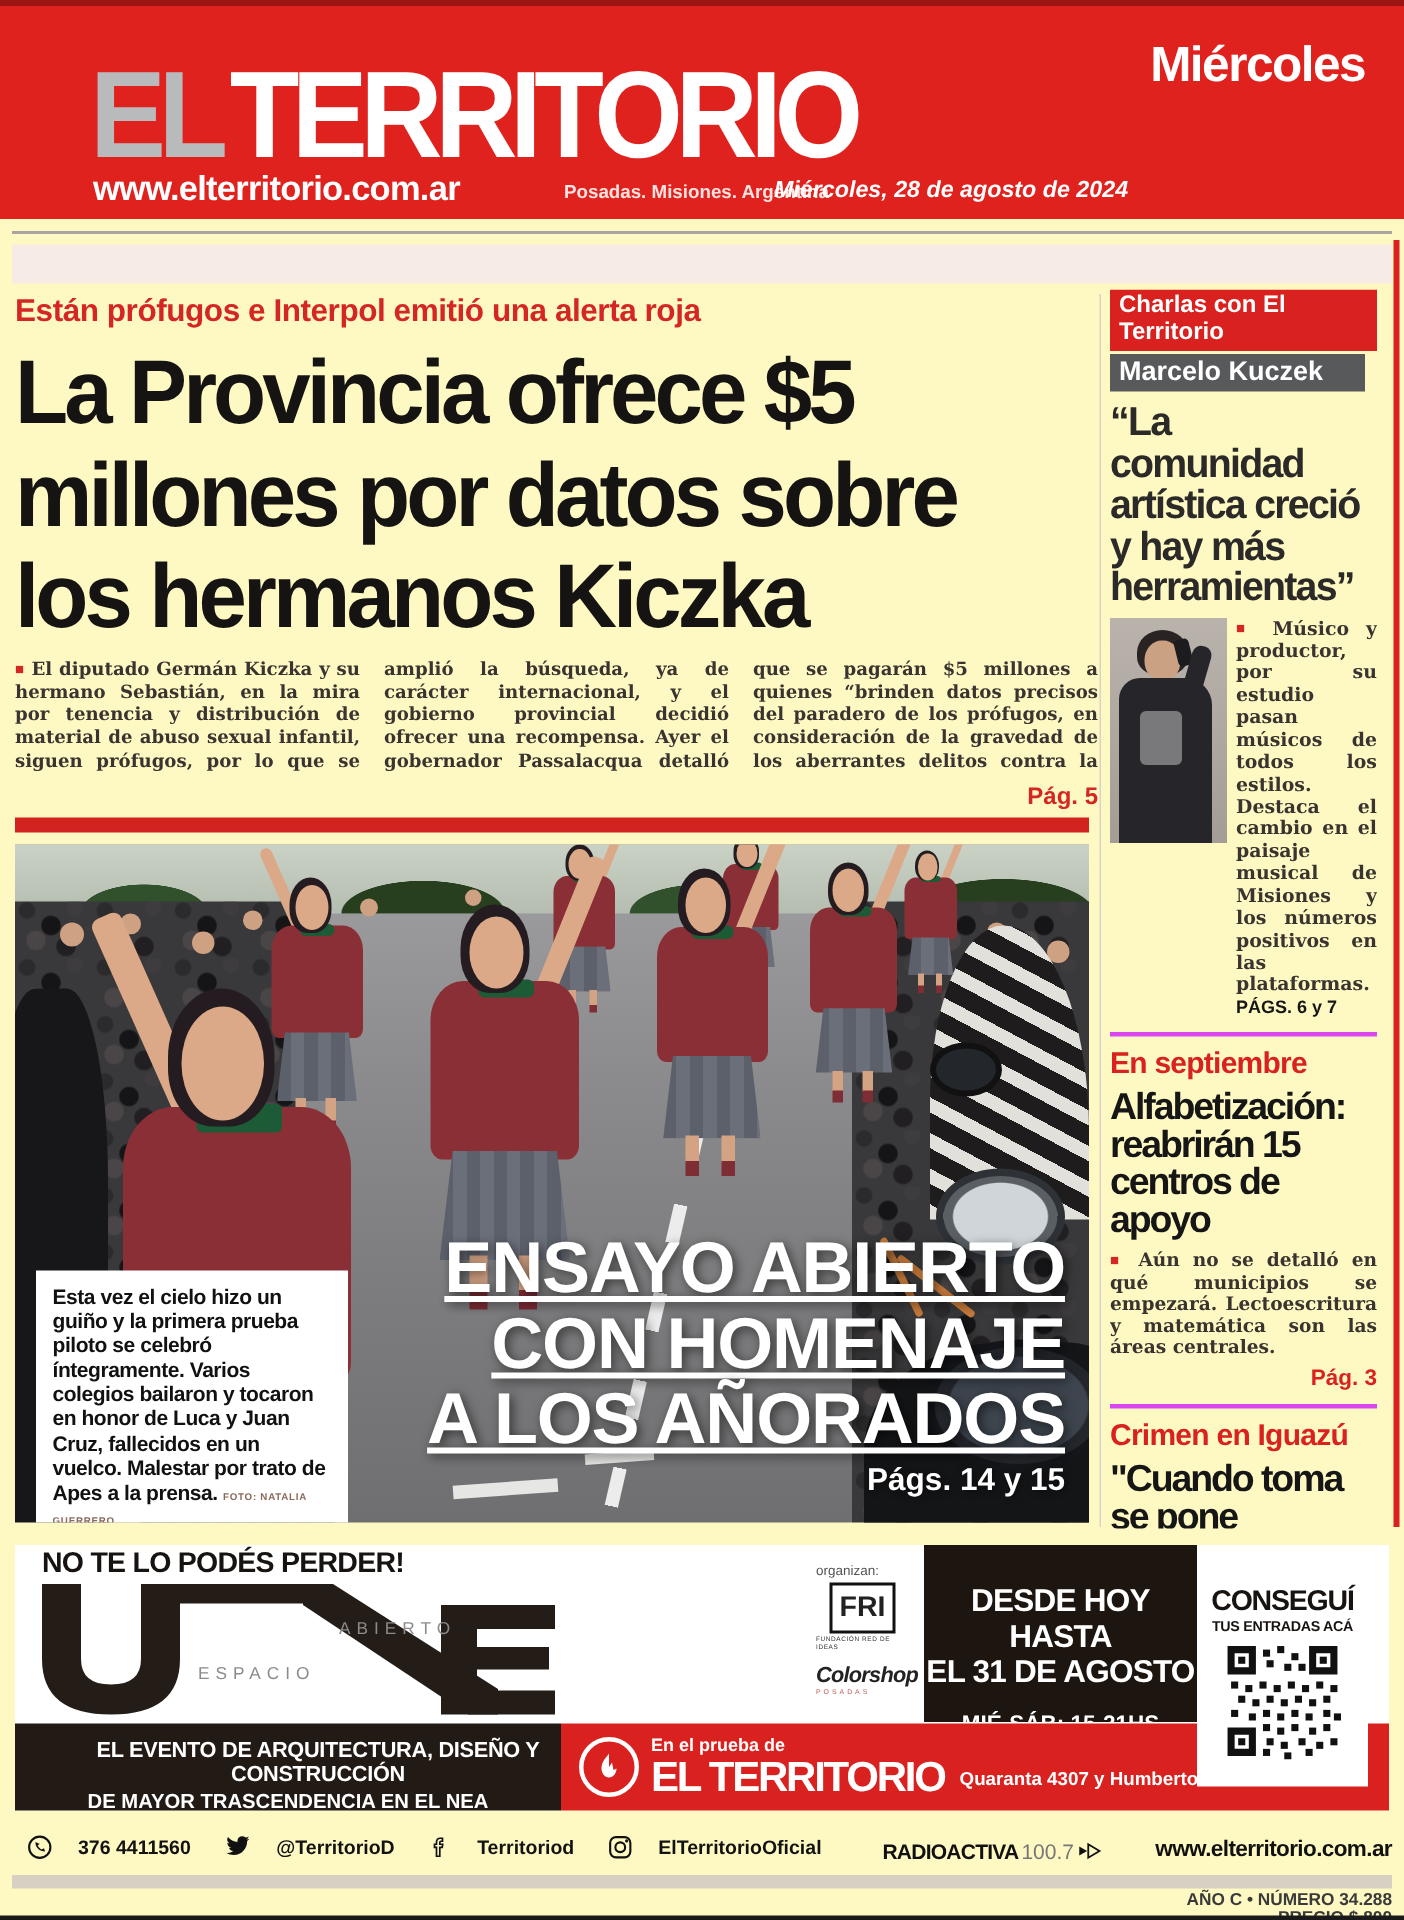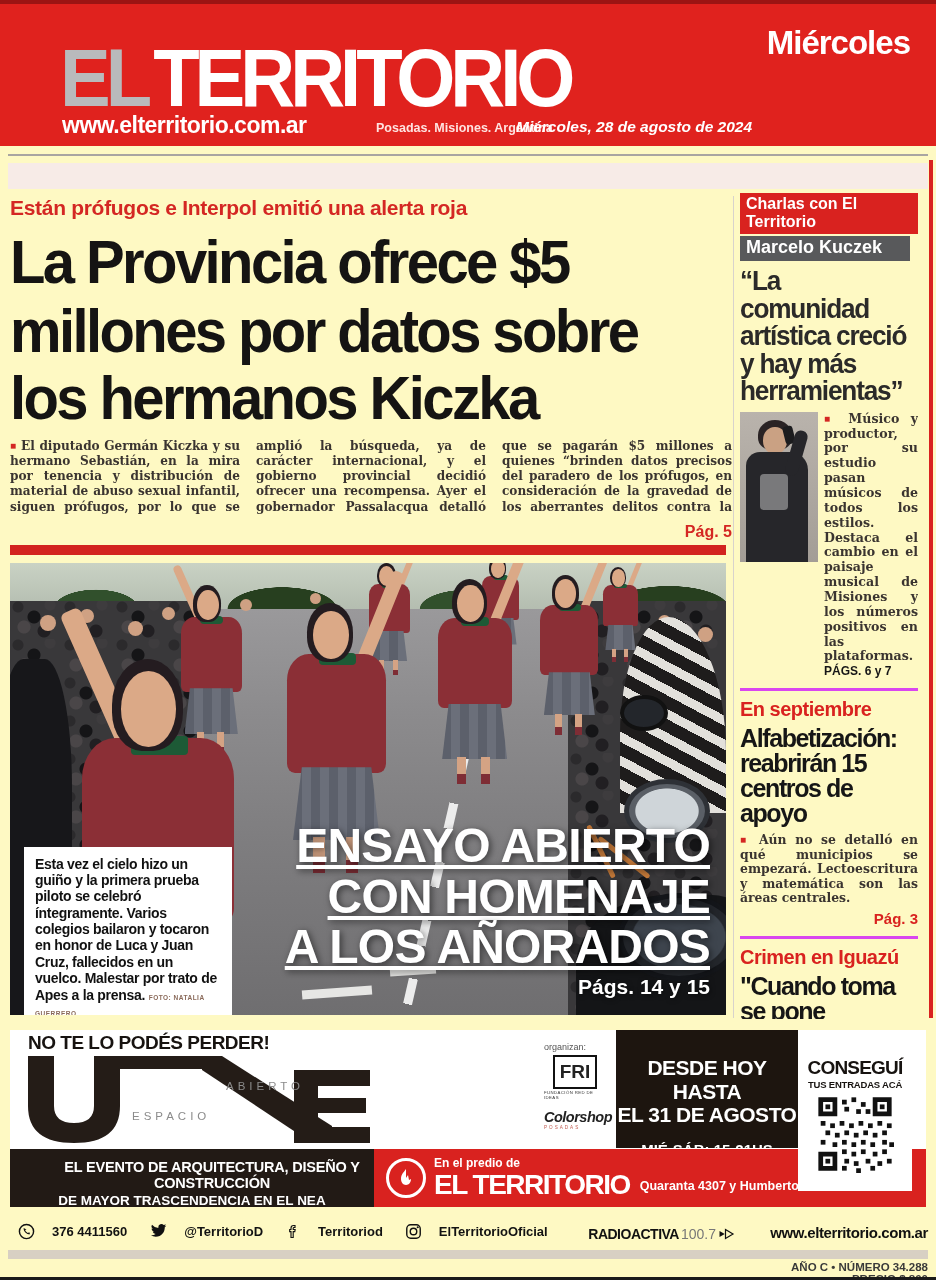--- a/index.html
+++ b/index.html
@@ -359,21 +359,21 @@
       <div class="s1">EL 31 DE AGOSTO</div>
       <div class="s3">MIÉ-SÁB: 15-21HS</div>
     </div>
     <div id="ad-redband">
       <div id="venue-logo">
         <svg width="24" height="24" viewBox="0 0 24 24">
             <path d="M12 3c-2 3-5 5-5 10 0 3 2 6 5 6s5-3 5-6l-2 1-1-5-2 3z" fill="#fff"></path>
           </svg>
       </div>
       <div id="venue-text">
-        <div id="venue-pre">En el predio de</div>
+        <div id="venue-pre">En el prueba de</div>
         <div id="venue-brand">EL TERRITORIO</div>
       </div>
       <div id="venue-addr">Quaranta 4307 y Humberto Pérez</div>
     </div>
     <div id="ticket-card">
       <div id="t1">CONSEGUÍ</div>
       <div id="t2">TUS ENTRADAS ACÁ</div>
       <svg id="qr" width="78" height="78" viewBox="0 0 33 33">
         <rect x="0" y="0" width="33" height="33" fill="#fff"></rect>
         <g fill="#111">

